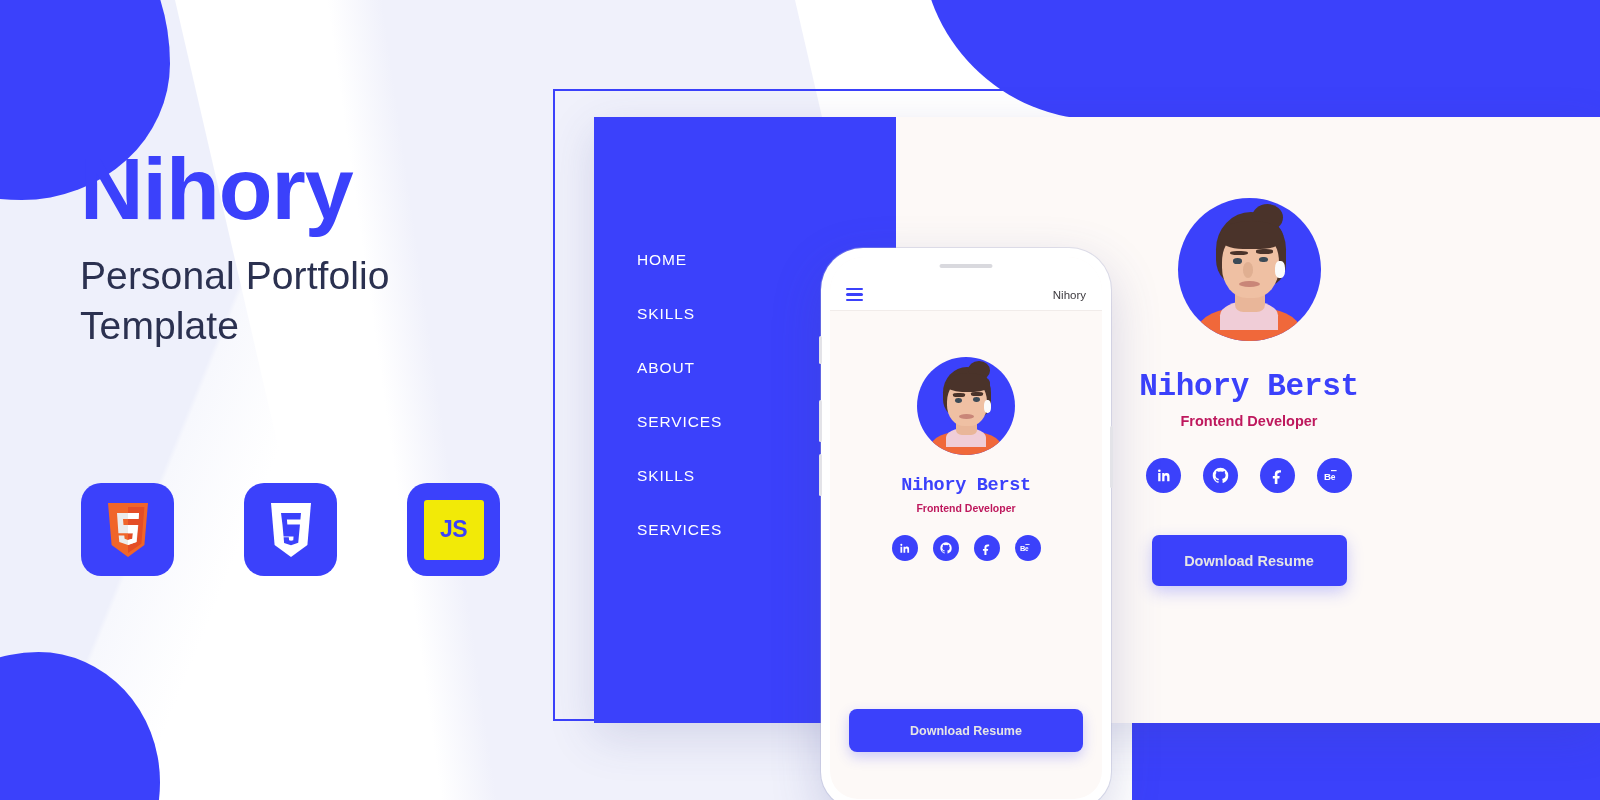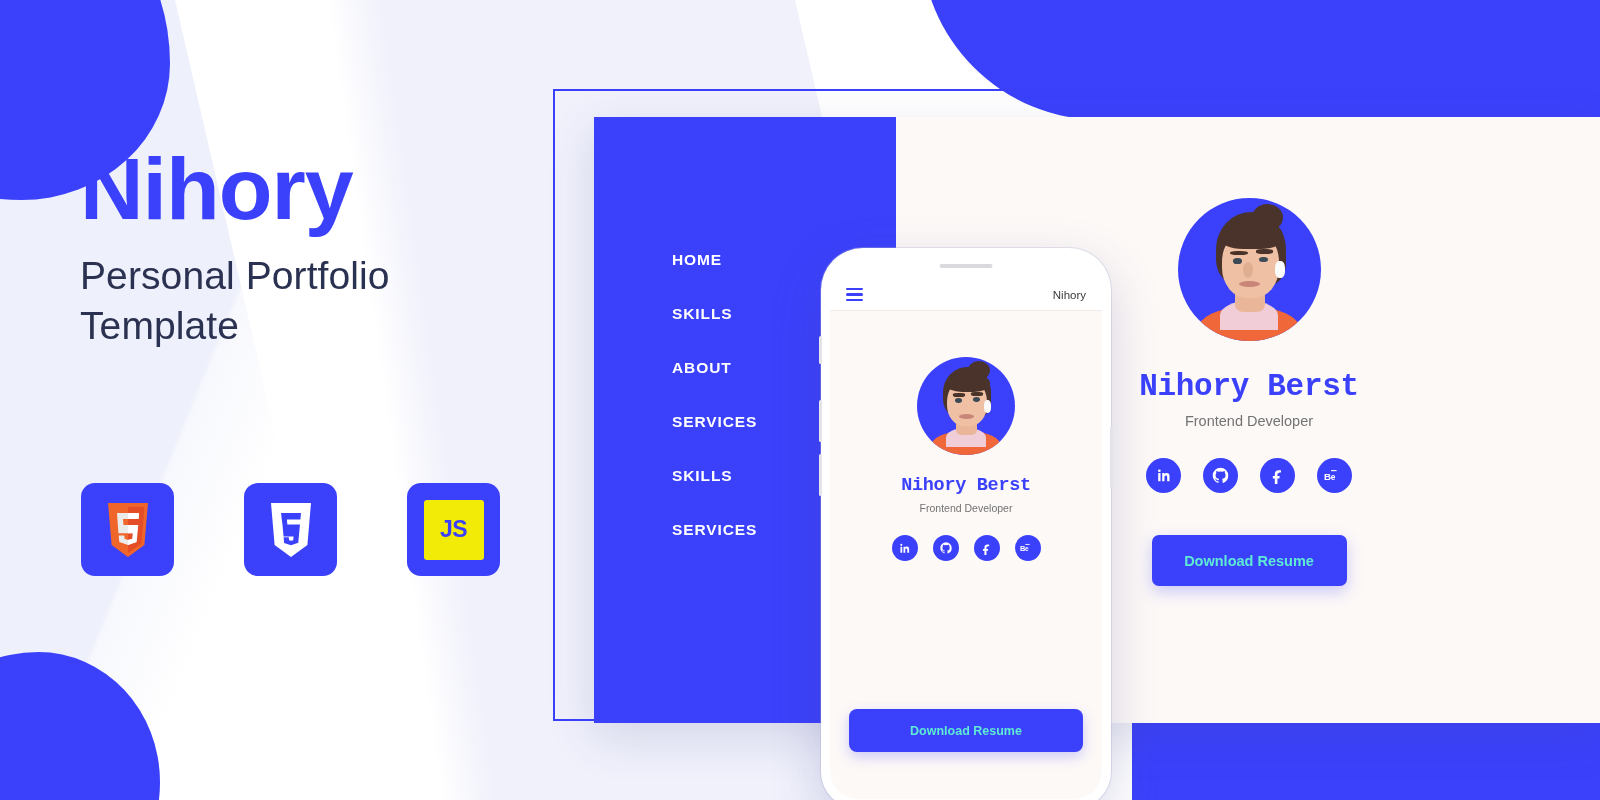--- a/index.html
+++ b/index.html
@@ -53,21 +53,21 @@
     line-height:1.0;
   }
   .brand-sub {
     margin-top:18px; font-size:39px; font-weight:400; color:#2b3150;
     line-height:1.28; letter-spacing:.1px;
   }
 
   
   .badges { position:absolute; left:81px; top:483px; display:flex; gap:70px; }
   .badge {
-    width:93px; height:93px; border-radius:14px; background:#3b41fb;
+    width:93px; height:93px; border-radius:20px; background:#3b41fb;
     display:flex; align-items:center; justify-content:center;
   }
   .badge svg { display:block; }
   .js-sq {
     width:60px; height:60px; background:#f2ea07; border-radius:3px;
     display:flex; align-items:center; justify-content:center;
     font-size:23px; font-weight:700; color:#3b41fb; letter-spacing:-.5px;
   }
 
   
@@ -80,23 +80,22 @@
     background:#fdf9f7;
     box-shadow:0 14px 44px rgba(60,70,140,.16);
     overflow:hidden;
     display:flex;
   }
   .desk-sidebar {
     width:302px; height:100%; background:#3b41fb; flex:0 0 302px;
     padding:134px 0 0 43px;
   }
   .nav-item {
-    color:#ffffff; font-size:15.5px; font-weight:700; letter-spacing:.9px;
+    color:#ffffff; font-size:15.5px; font-weight:400; letter-spacing:.9px;
     margin-bottom:36px;
-    margin-left:35px;
   }
   .desk-body { flex:1; position:relative; background:#fdf9f7; }
 
   
   .desk-profile {
     position:absolute; left:0; right:0; top:81px;
     display:flex; flex-direction:column; align-items:center;
   }
   .avatar {
     border-radius:50%; background:#3b41fb; position:relative; overflow:hidden;
@@ -115,37 +114,37 @@
   .ph-bun { background:#4a332a; border-radius:50%; }
   .ph-brow { background:#4a332a; border-radius:40%; }
   .ph-eye { background:#3c4a56; border-radius:50%; }
   .ph-lip { background:#c98678; border-radius:50%; }
   .ph-bud { background:#fbfbfb; border-radius:40%; }
   .ph-shade { background:rgba(180,120,95,.35); border-radius:50%; }
 
   .p-name { font-weight:700; color:#3b41fb; letter-spacing:-.3px;font-family:Liberation Mono, monospace; }
   .p-name.lg { font-size:31px; margin-top:28px; }
   .p-name.sm { font-size:18.5px; margin-top:20px; }
-  .p-role { color:#737373; font-weight:400;text-align:right; }
+  .p-role { color:#be185d; font-weight:700;text-align:right; }
   .p-role.lg { font-size:14.5px; margin-top:9px; }
   .p-role.sm { font-size:10.5px; margin-top:6px; }
 
   .socials { display:flex; }
   .socials.lg { gap:22px; margin-top:29px; }
   .socials.sm { gap:15px; margin-top:21px; }
   .soc {
     border-radius:50%; background:#3b41fb; color:#fff;
     display:flex; align-items:center; justify-content:center;
   }
   .soc.lg { width:35px; height:35px; }
   .soc.sm { width:26px; height:26px; }
   .soc svg { display:block; }
 
   .dl-btn {
-    background:#3b41fb; color:#5eead4; font-weight:700;
+    background:#3b41fb; color:#e5e5e5; font-weight:700;
     display:flex; align-items:center; justify-content:center;
     border:none; cursor:pointer; white-space:nowrap;
   }
   .dl-btn.lg {
     margin-top:42px; width:195px; height:51px; border-radius:7px; font-size:14.5px;
     box-shadow:0 6px 16px rgba(59,65,251,.26);
   }
 
   
   .phone {

